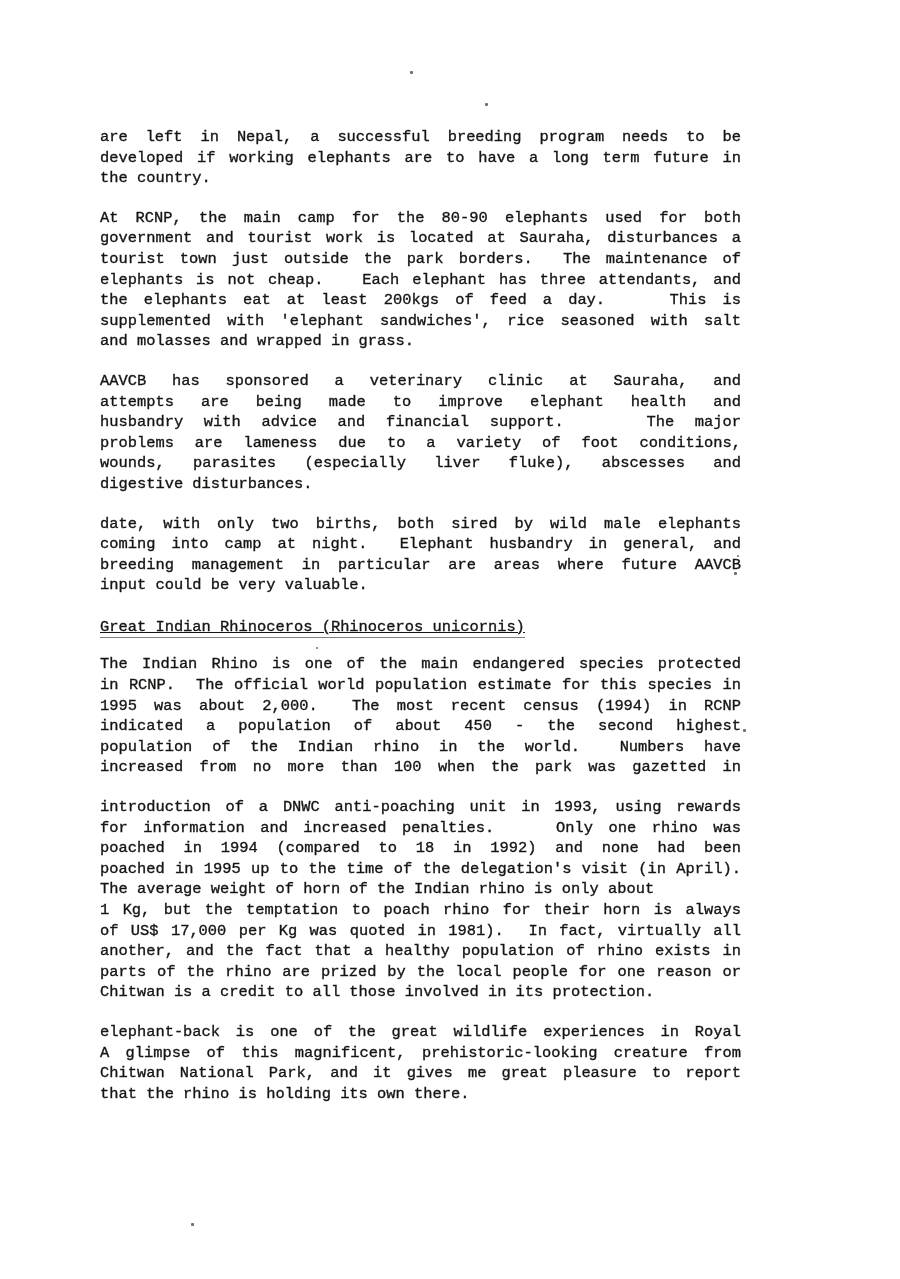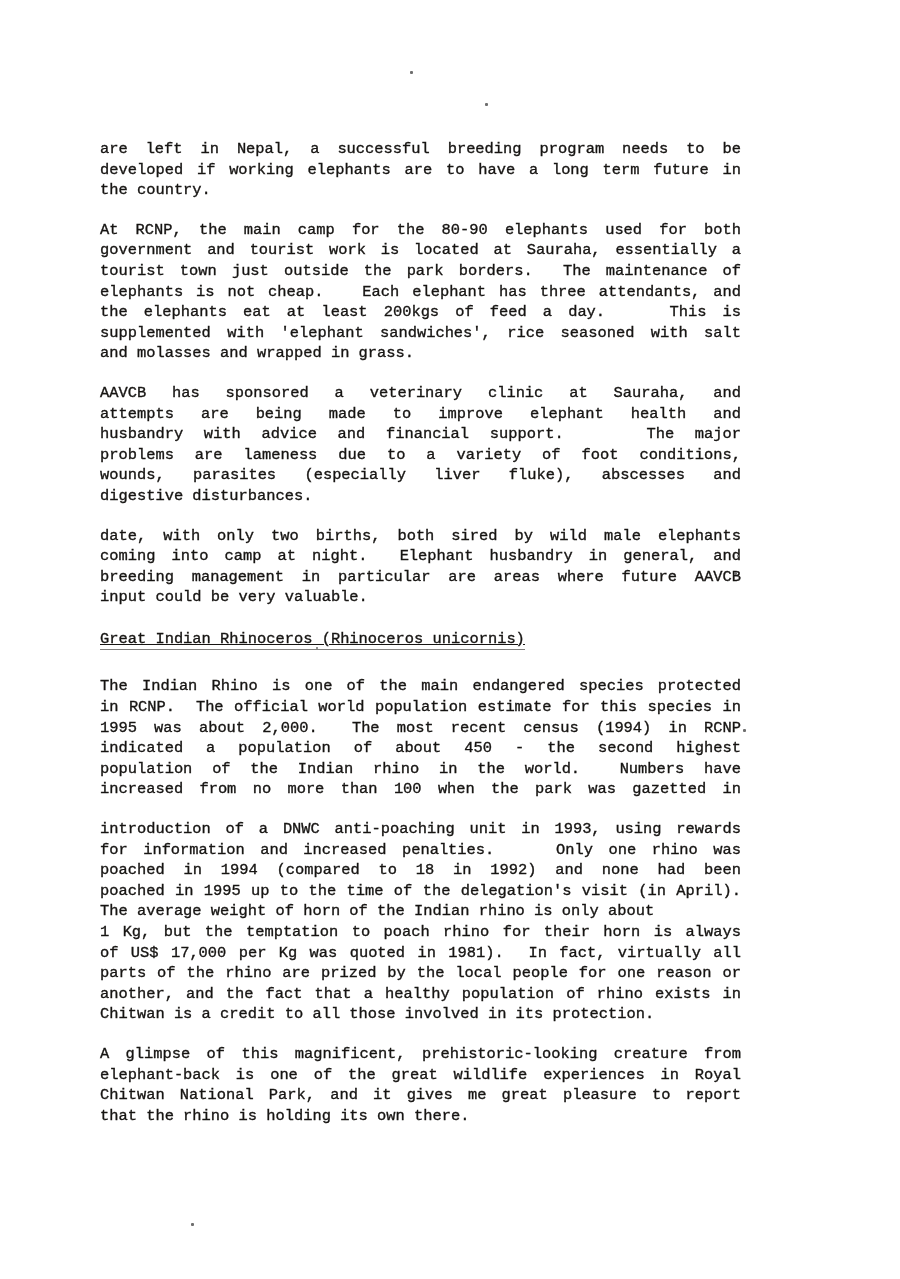--- a/index.html
+++ b/index.html
@@ -16,36 +16,36 @@
     font-family: "Liberation Mono", "DejaVu Sans Mono", monospace;
     color: #171513;
   }
   .content {
     position: absolute;
     left: 100px;
     top: 127px;
     width: 641px;
   }
   .para {
-    margin: 12px 0 19px 0;
+    margin: 0 0 19px 0;
   }
   .line {
     font-size: 15.4px;
     line-height: 20.6px;
     white-space: pre-wrap;
     text-align: justify;
     text-align-last: justify;
     -webkit-text-stroke: 0.35px currentColor;
   }
   .line.ragged {
     text-align: center;
     text-align-last: left;
   }
   .heading {
-    margin: 21px 0 27px 0;
+    margin: 21px 0 17px 0;
     font-size: 15.4px;
     line-height: 20.6px;
     text-decoration: underline;
     -webkit-text-stroke: 0.35px currentColor;
   }
   .heading-text {
     text-decoration: underline;
     border-bottom: 1px solid rgba(23, 21, 19, 0.55);
     padding-bottom: 1px;
   }
@@ -60,21 +60,21 @@
 
 <div class="page">
   <div class="content">
       <div class="para">
         <div class="line">are left in Nepal, a successful breeding program needs to be</div>
         <div class="line">developed if working elephants are to have a long term future in</div>
         <div class="line ragged">the country.</div>
       </div>
       <div class="para">
         <div class="line">At RCNP, the main camp for the 80-90 elephants used for both</div>
-        <div class="line">government and tourist work is located at Sauraha, essentially a</div>
+        <div class="line">government and tourist work is located at Sauraha, disturbances a</div>
         <div class="line">tourist town just outside the park borders.  The maintenance of</div>
         <div class="line">elephants is not cheap.   Each elephant has three attendants, and</div>
         <div class="line">the elephants eat at least 200kgs of feed a day.    This is</div>
         <div class="line">supplemented with 'elephant sandwiches', rice seasoned with salt</div>
         <div class="line ragged">and molasses and wrapped in grass.</div>
       </div>
       <div class="para">
         <div class="line">AAVCB has sponsored a veterinary clinic at Sauraha, and</div>
         <div class="line">attempts are being made to improve elephant health and</div>
         <div class="line">husbandry with advice and financial support.    The major</div>
@@ -98,27 +98,27 @@
         <div class="line">increased from no more than 100 when the park was gazetted in</div>
       </div>
       <div class="para">
         <div class="line">introduction of a DNWC anti-poaching unit in 1993, using rewards</div>
         <div class="line">for information and increased penalties.    Only one rhino was</div>
         <div class="line">poached in 1994 (compared to 18 in 1992) and none had been</div>
         <div class="line">poached in 1995 up to the time of the delegation's visit (in April).</div>
         <div class="line ragged">The average weight of horn of the Indian rhino is only about</div>
         <div class="line">1 Kg, but the temptation to poach rhino for their horn is always</div>
         <div class="line">of US$ 17,000 per Kg was quoted in 1981).  In fact, virtually all</div>
+        <div class="line">another, and the fact that a healthy population of rhino exists in</div>
         <div class="line">parts of the rhino are prized by the local people for one reason or</div>
-        <div class="line">another, and the fact that a healthy population of rhino exists in</div>
         <div class="line ragged">Chitwan is a credit to all those involved in its protection.</div>
       </div>
       <div class="para">
+        <div class="line">elephant-back is one of the great wildlife experiences in Royal</div>
         <div class="line">A glimpse of this magnificent, prehistoric-looking creature from</div>
-        <div class="line">elephant-back is one of the great wildlife experiences in Royal</div>
         <div class="line">Chitwan National Park, and it gives me great pleasure to report</div>
         <div class="line ragged">that the rhino is holding its own there.</div>
       </div>
     </div>
 <div class="speck" style="left: 410px; top: 71px; width: 3px; height: 3px;"></div>
     <div class="speck" style="left: 485px; top: 103px; width: 3px; height: 3px;"></div>
     <div class="speck" style="left: 316px; top: 647px; width: 2px; height: 2px;"></div>
     <div class="speck" style="left: 737px; top: 555px; width: 2px; height: 2px;"></div>
     <div class="speck" style="left: 734px; top: 572px; width: 3px; height: 3px;"></div>
     <div class="speck" style="left: 743px; top: 729px; width: 3px; height: 3px;"></div>

